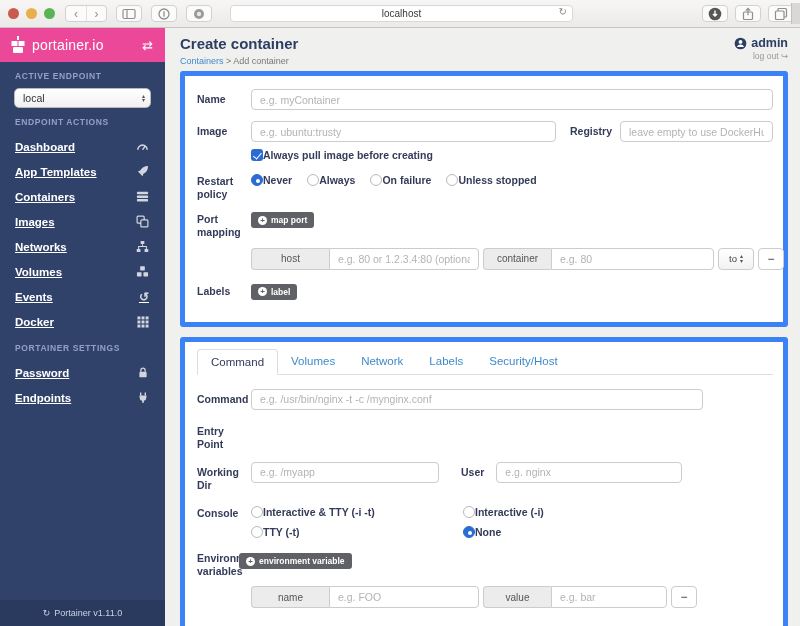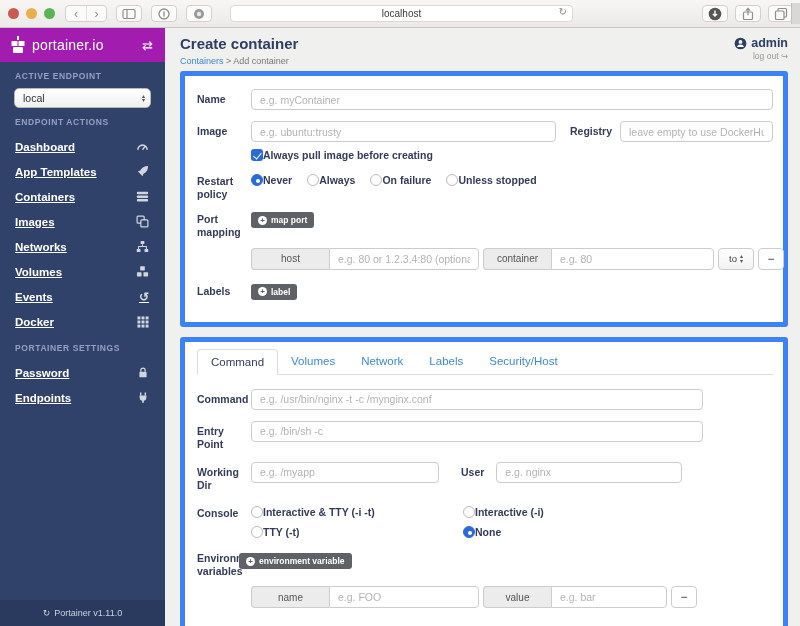--- a/index.html
+++ b/index.html
@@ -40,21 +40,21 @@
   .chrome-right { position:absolute; right:6px; top:5px; display:flex; }
   .chrome-right .chrome-btn { margin-left:7px; }
   .tab-sliver { position:absolute; right:0; top:3px; width:9px; height:21px; background:#d9d8d7; border-left:1px solid #c2c1c0; }
 
   
   .app { display:flex; height:598px; }
 
   
   .sidebar { width:165px; background:#30426a; display:flex; flex-direction:column; flex:none; }
   .side-header {
-    height:34px; background:#a21caf; display:flex; align-items:center;
+    height:34px; background:#ec4899; display:flex; align-items:center;
     justify-content:space-between; padding:0 12px 0 8px;
   }
   .brand { display:flex; align-items:center; gap:4px; color:#fff; }
   .brand-text { font-size:14px; letter-spacing:.2px; }
   .side-toggle { color:#fff; font-size:13px; line-height:1; }
   .side-label {
     font-size:8.5px; font-weight:bold; letter-spacing:.6px;
     color:#93a0c4; margin:9px 15px 5px;
   }
   .endpoint-select {
@@ -486,21 +486,20 @@
         <div class="tab">Security/Host</div>
       </div>
 
       <div class="frow">
         <div class="flabel">Command</div>
         <input class="text" style="width: 452px;" placeholder="e.g. /usr/bin/nginx -t -c /mynginx.conf">
       </div>
 
       <div class="frow">
         <div class="flabel">Entry Point</div>
-        <input class="text" style="width: 452px;" placeholder="e.g. /bin/sh -c">
       </div>
 
       <div class="frow">
         <div class="flabel">Working Dir</div>
         <input class="text" style="width: 188px;" placeholder="e.g. /myapp">
         <div class="inline-label" style="margin:0 12px 0 22px;">User</div>
         <input class="text" style="width: 186px;" placeholder="e.g. nginx">
       </div>
 
       <div class="frow" style="margin-bottom:13px;">

